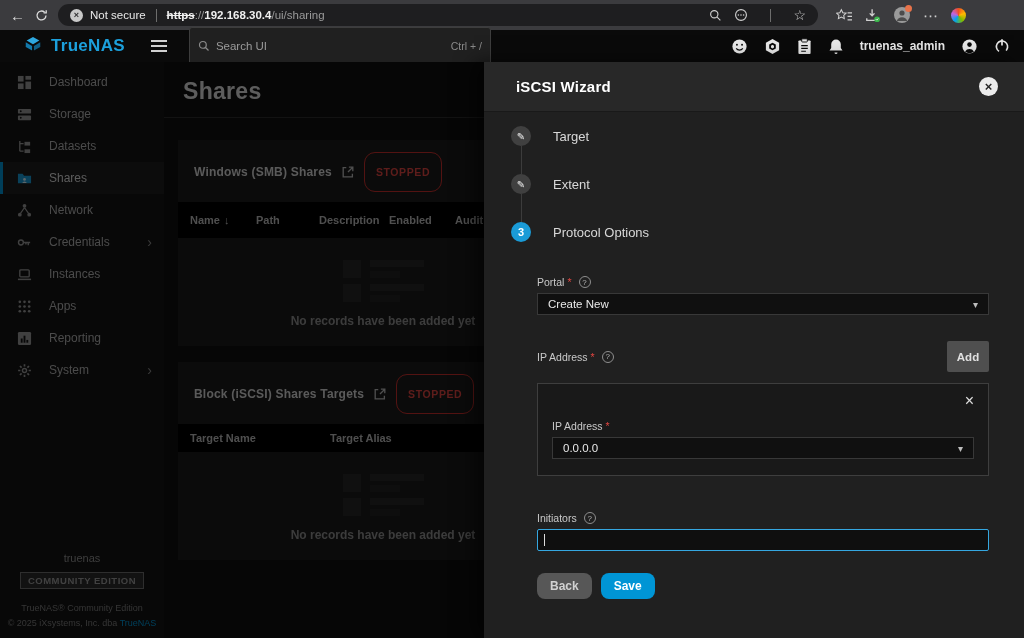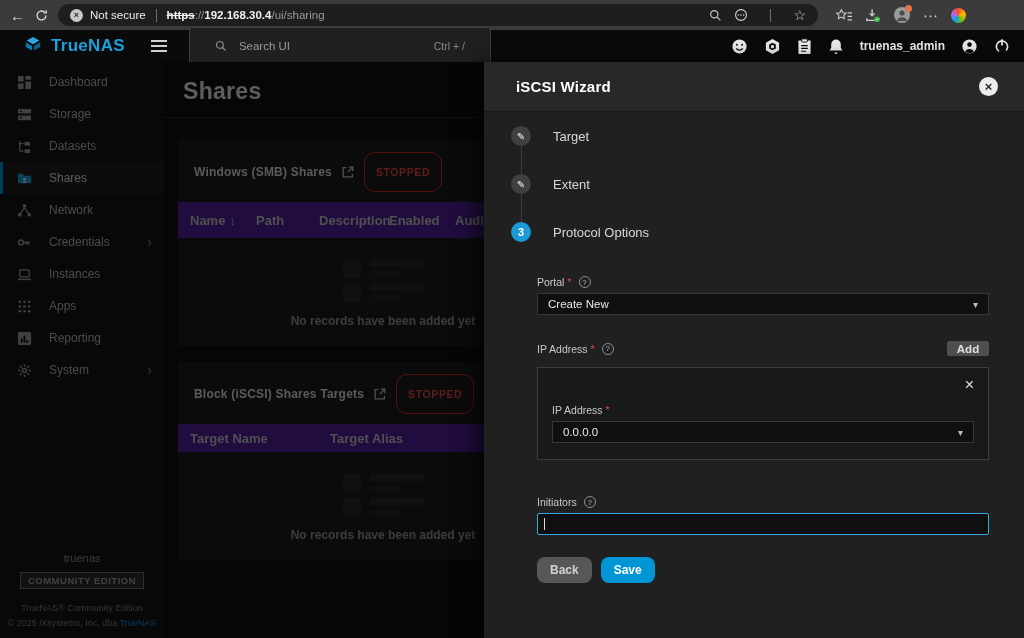--- a/index.html
+++ b/index.html
@@ -29,21 +29,21 @@
   .copilot { width:15px; height:15px; border-radius:50%;
              background:conic-gradient(#f25022,#ffb900,#7fba00,#00a4ef,#c063e0,#f25022); }
 
   
   .tn-header { position:absolute; top:30px; left:0; right:0; height:32px; background:#0a0a0a;
                display:flex; align-items:center; padding:0 14px; }
   .brand { display:flex; align-items:center; gap:7px; margin-left:8px; }
   .brand-text { font-size:17px; font-weight:700; color:#1ca0dc; letter-spacing:.3px; }
   .hamburger { margin-left:26px; cursor:pointer; }
   .searchbox { margin-left:22px; width:302px; height:39px; background:#202020; border:1px solid #3d3d3d;
-               border-radius:3px; display:flex; align-items:center; padding:0 25px; gap:12px; }
+               border-radius:3px; display:flex; align-items:center; padding:0 8px; gap:6px; }
   .searchbox .ph { font-size:11.5px; color:#9a9a9a; }
   .searchbox .sc { margin-left:auto; font-size:10.5px; color:#8a8a8a; }
   .tn-right { margin-left:auto; display:flex; align-items:center; gap:16px; }
   .tn-user { font-size:12px; color:#e8e8e8; font-weight:700; }
 
   
   .content { position:absolute; top:62px; left:0; right:0; bottom:0; }
 
   
   .sidebar { position:absolute; left:0; top:0; bottom:0; width:164px; background:#141414;
@@ -64,21 +64,21 @@
   
   .main { position:absolute; left:164px; top:0; right:0; bottom:0; background:#101010; }
   .page-title { padding:16px 0 12px 19px; font-size:23px; font-weight:700; color:#dedede; letter-spacing:.3px; }
   .title-div { border-bottom:1px solid #2c2c2c; }
   .card { width:410px; margin:22px 0 0 14px; background:#1b1b1b; }
   .card + .card { margin-top:16px; }
   .card-title-row { display:flex; align-items:center; gap:9px; padding:12px 16px 10px; }
   .card-title { font-size:12px; font-weight:700; color:#d6d6d6; letter-spacing:.2px; }
   .status-pill { border:1px solid #c62f2b; color:#e04540; font-size:10.5px; font-weight:700;
                  letter-spacing:.6px; padding:13px 11px; border-radius:11px; }
-  .thead { background:#4c1d95; color:#bdbdbd; font-size:13px; font-weight:700; }
+  .thead { background:#000000; color:#bdbdbd; font-size:11px; font-weight:700; }
   .thead.smb { display:grid; grid-template-columns:58px 55px 62px 58px 1fr; column-gap:8px;
                align-items:center; min-height:36px; padding:3px 8px 3px 12px; }
   .thead.iscsi { display:grid; grid-template-columns:140px 1fr 30px; align-items:center;
                  height:28px; padding-left:12px; }
   .th-sort { margin-left:4px; font-weight:400; }
   .card-body { padding:16px 0 18px; }
   .skel-row { display:flex; align-items:center; justify-content:center; gap:9px; margin:6px 0; }
   .skel-icon { width:18px; height:18px; background:#262626; }
   .skel-lines { display:flex; flex-direction:column; gap:4px; }
   .skel-l1 { width:54px; height:7px; background:#262626; }
@@ -109,21 +109,21 @@
   .field-label-row { display:flex; align-items:center; font-size:10.5px; color:#c9c9c9; }
   .req { color:#e04540; margin-left:3px; }
   .help-circle { width:12px; height:12px; border-radius:50%; border:1px solid #8e8e8e; color:#b5b5b5;
                  font-size:8px; display:flex; align-items:center; justify-content:center;
                  margin-left:7px; cursor:pointer; }
   .select { margin-top:5px; height:22px; background:#101010; border:1px solid #383838;
             display:flex; align-items:center; padding:0 10px; cursor:pointer; }
   .select .val { font-size:11.5px; color:#e8e8e8; }
   .select .caret { margin-left:auto; color:#bdbdbd; font-size:10px; }
   .ip-section-row { display:flex; align-items:center; margin-top:26px; }
-  .add-btn { margin-left:auto; width:42px; height:15px; background:#4f4f4f; color:#e0e0e0;
+  .add-btn { margin-left:auto; width:42px; height:31px; background:#4f4f4f; color:#e0e0e0;
              border:none; font-size:11.5px; font-weight:700; border-radius:2px; cursor:pointer;
              font-family:"Liberation Sans",sans-serif; }
   .ip-card { margin-top:11px; border:1px solid #3e3e3e; background:#191919; padding:8px 14px 16px; }
   .ip-card-x { text-align:right; }
   .ip-card-x span { font-size:16px; color:#e0e0e0; cursor:pointer; line-height:1; }
   .ip-card .field-label-row { margin-top:10px; }
   .initiators-block { margin-top:36px; }
   .text-input { margin-top:5px; height:22px; background:#0f0f0f; border:1.5px solid #35a7e0;
                 border-radius:2px; display:flex; align-items:center; padding:0 6px; cursor:text; }
   .caret-bar { width:1px; height:12px; background:#dddddd; animation:blink 1s steps(1) infinite; }

